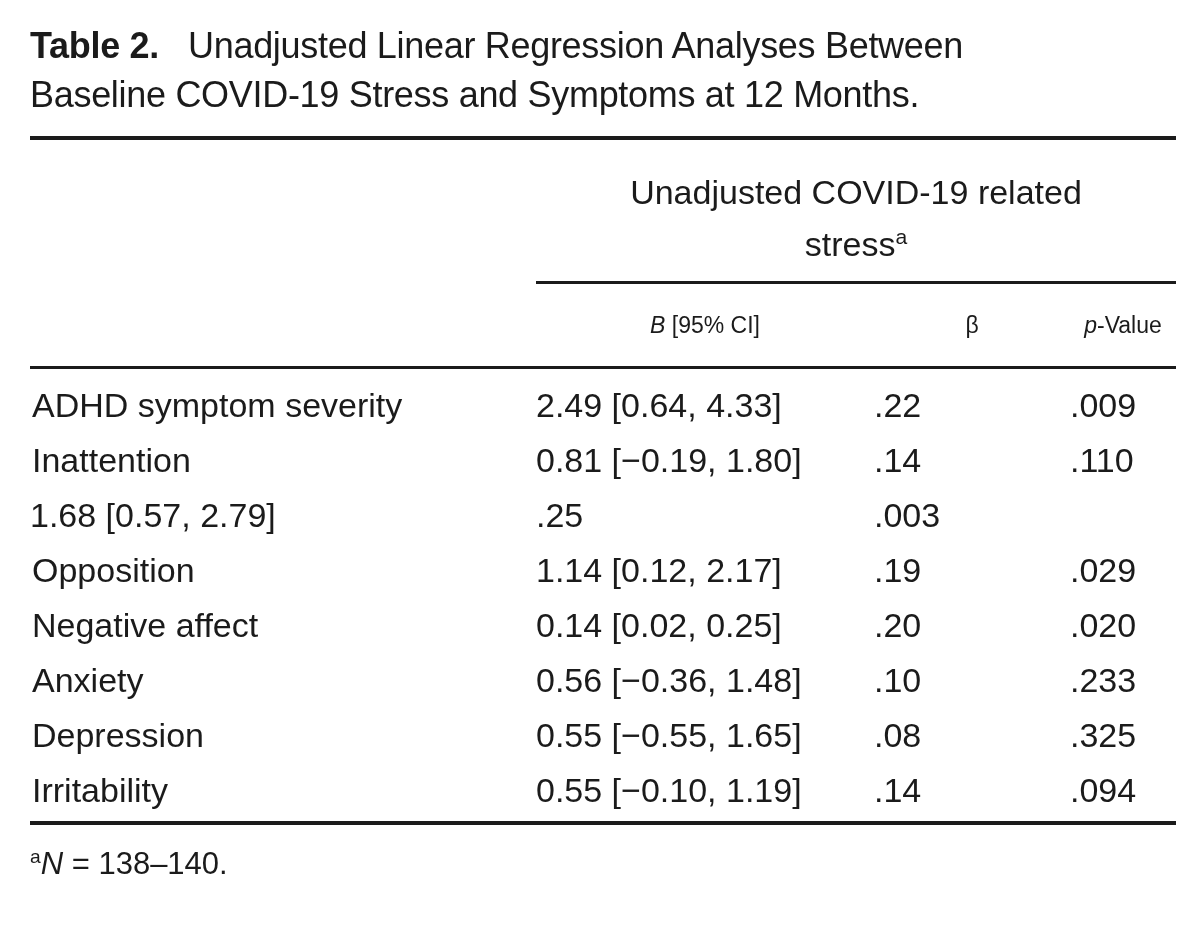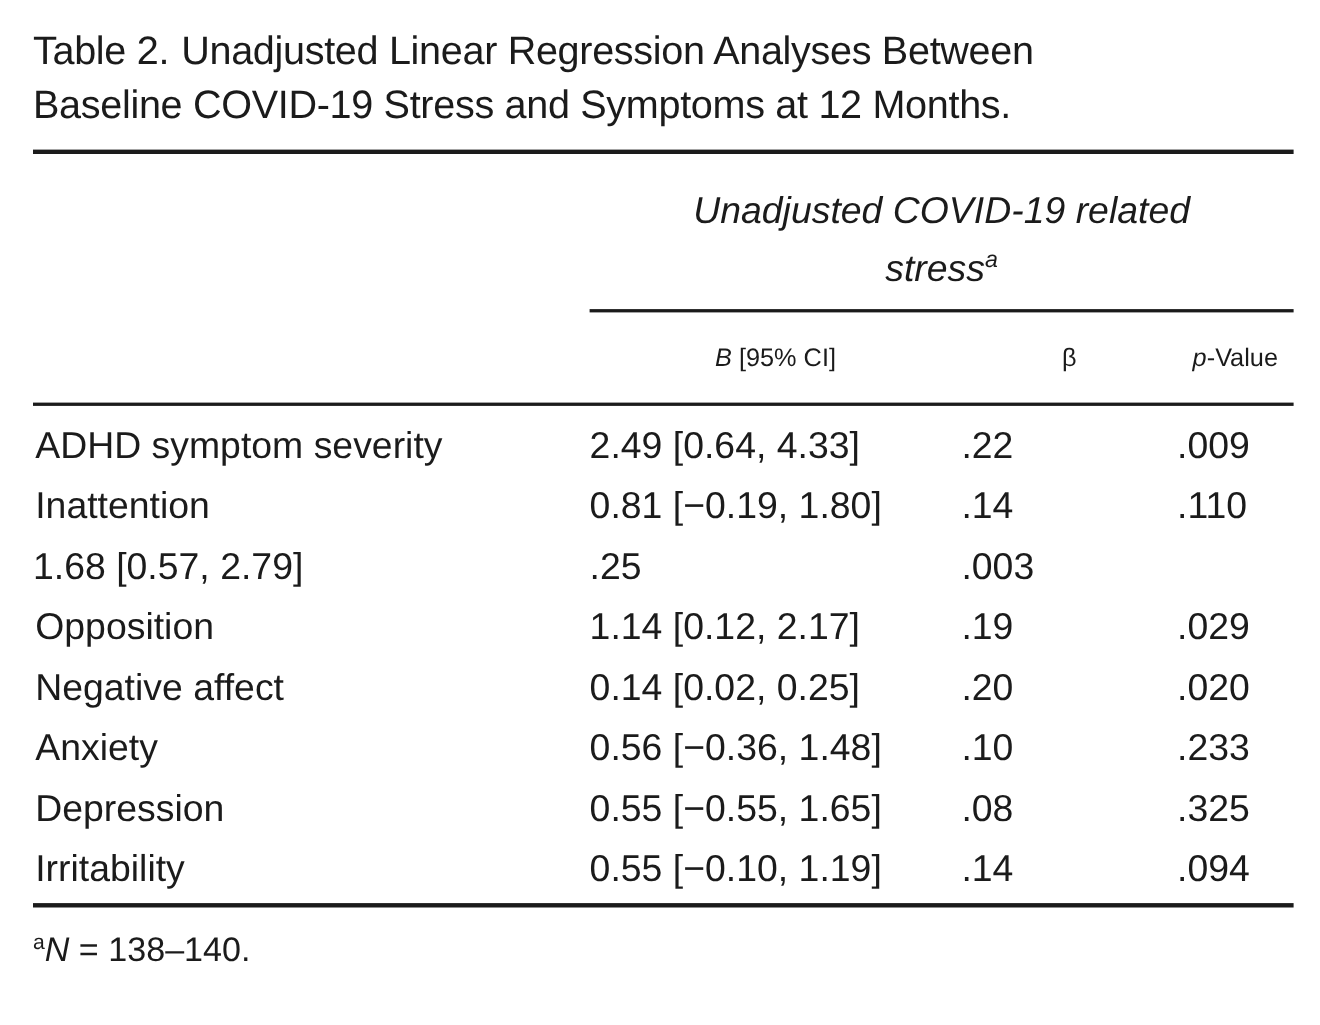--- a/index.html
+++ b/index.html
@@ -8,21 +8,21 @@
     background: #ffffff;
     font-family: "Liberation Sans", sans-serif;
     color: #1b1b1b;
     overflow: hidden;
   }
   .page { padding: 21px 24px 0 30px; width: 1200px; }
 
   
   .title { font-size: 36px; line-height: 49px; letter-spacing: -0.3px; }
   .title .t-line { white-space: nowrap; }
-  .title .t-bold { font-weight: normal; margin-right: 11px; }
+  .title .t-bold { font-weight: bold; margin-right: 29px; }
 
   
   .rule { border: none; background: #1b1b1b; width: 100%; }
   .rule-top    { height: 4px; margin-top: 17px; }
   .rule-mid    { height: 3px; }
   .rule-bottom { height: 4px; }
 
   
   .grid {
     display: grid;
@@ -33,21 +33,20 @@
   
   .spanner-row { margin-top: 0; }
   .spanner-cell {
     grid-column: 2 / 5;
     text-align: center;
     font-size: 34px;
     line-height: 52px;
     padding-top: 26px;
     padding-bottom: 11px;
     border-bottom: 3px solid #1b1b1b;
-    font-style: italic;
   }
   sup { font-size: 0.62em; vertical-align: super; line-height: 0; }
 
   
   .colhead-row { height: 82px; align-items: center; font-size: 23px; }
   .colhead { text-align: center; white-space: nowrap; }
   .it { font-style: italic; }
 
   
   .tbody { padding-top: 9px; padding-bottom: 3px; }

